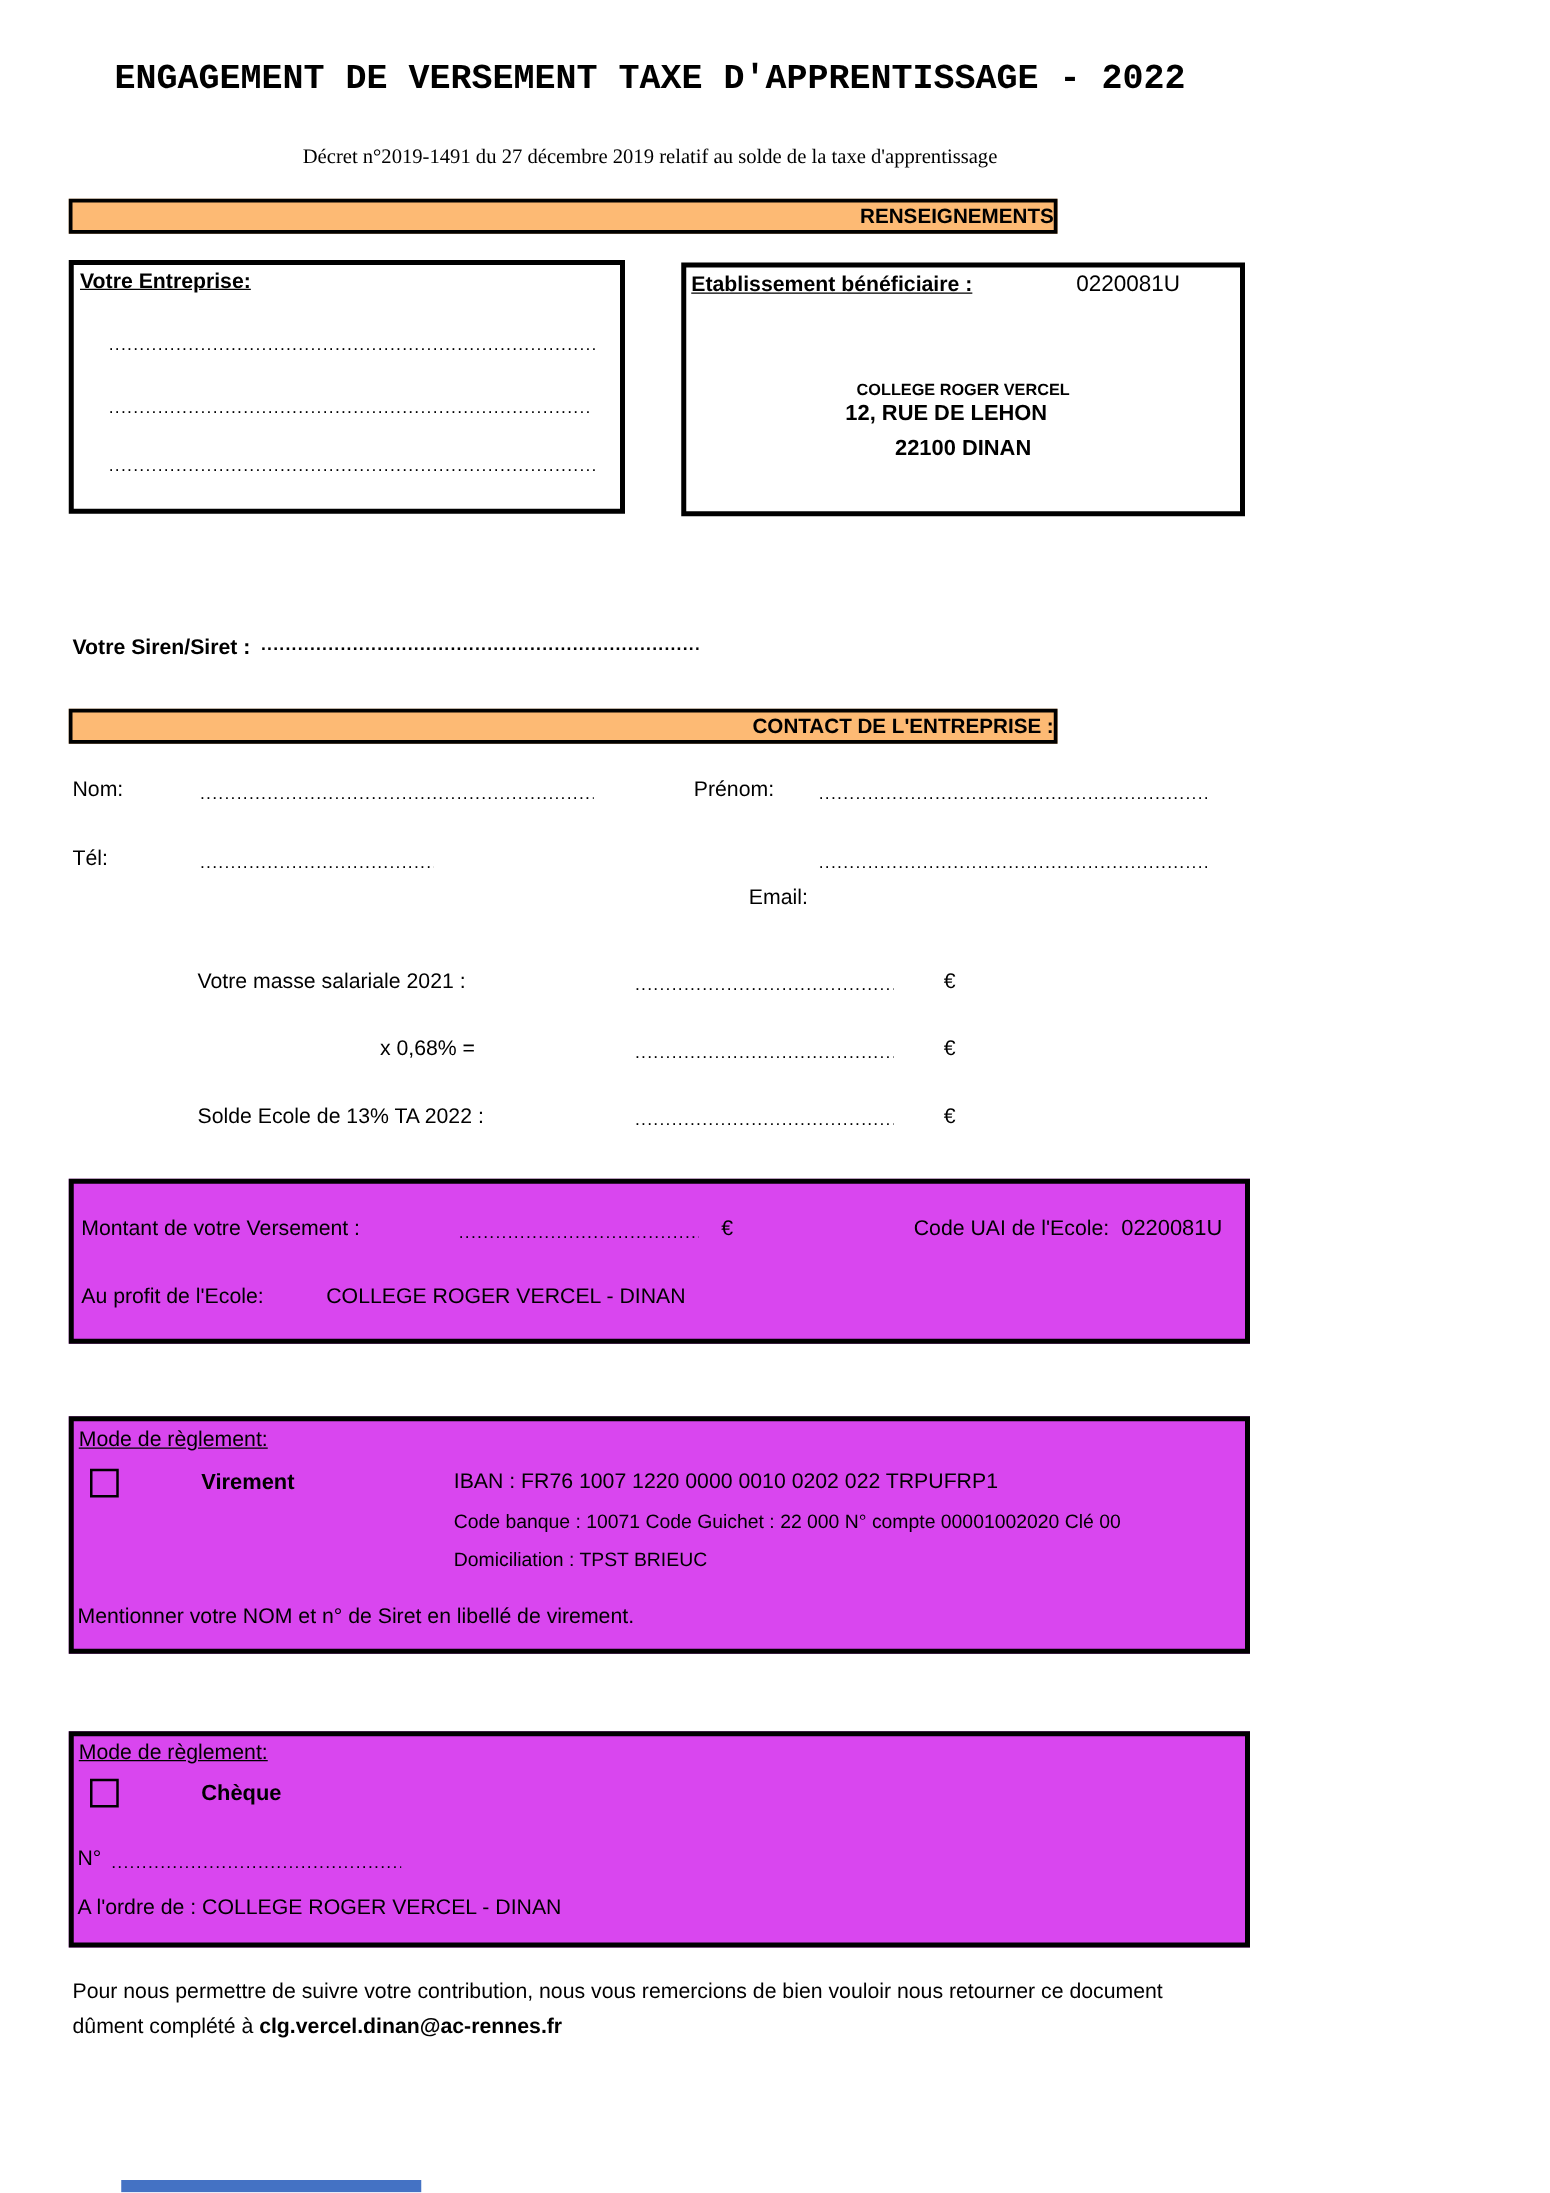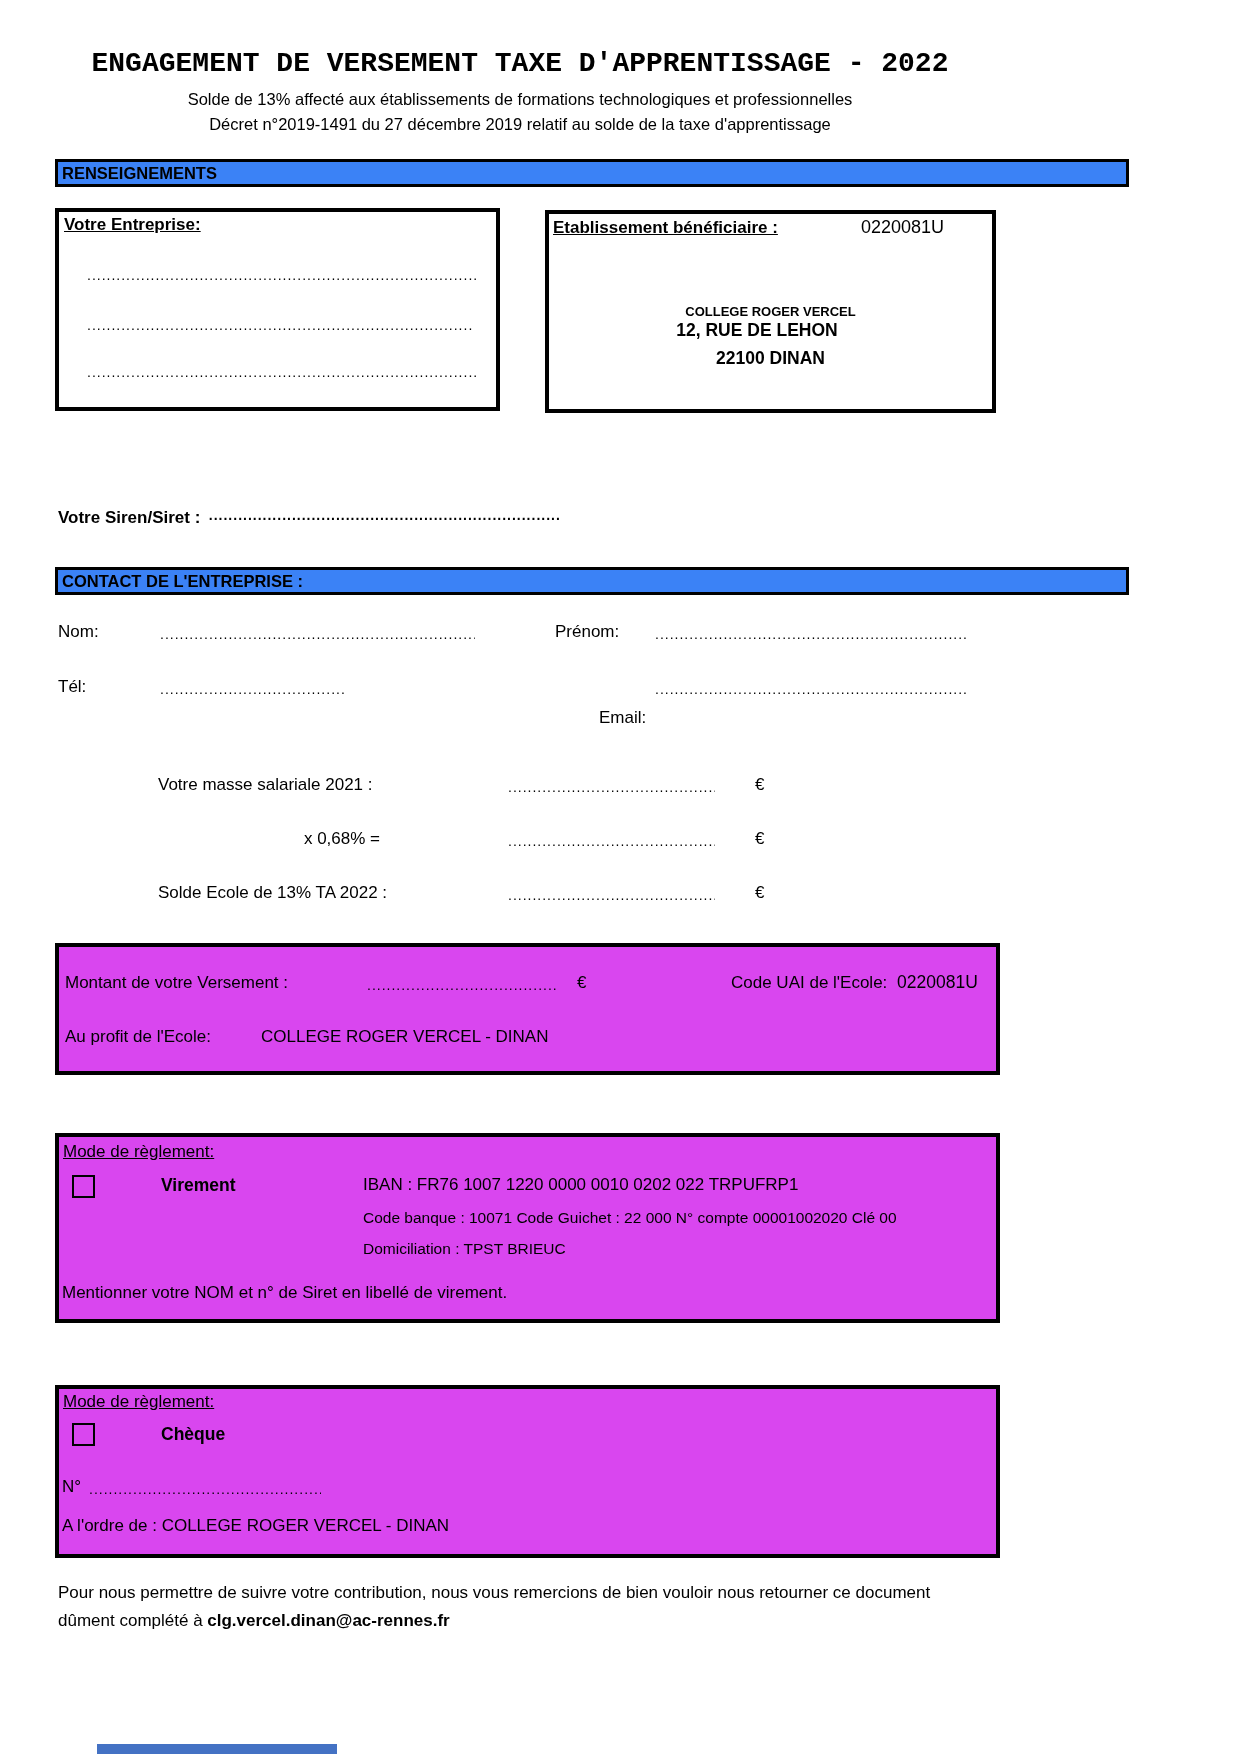--- a/index.html
+++ b/index.html
@@ -6,37 +6,36 @@
   #page{position:relative;width:1240px;height:1754px;background:#ffffff;
         font-family:"Liberation Sans","DejaVu Sans",sans-serif;color:#000;overflow:hidden;}
   .abs{position:absolute;white-space:nowrap;}
   .ctr{text-align:center;}
   .b{font-weight:bold;}
   .u{text-decoration:underline;}
   .t28{font-size:28px;font-family:Liberation Mono, monospace;}
   .t17{font-size:17px;}
   .t16{font-size:16.5px;}
   .t15{font-size:15.5px;}
-  .bar{position:absolute;left:55px;width:1074px;height:28px;border:3px solid #000;
-       background:#3b82f6;box-sizing:border-box;display:flex;align-items:center;padding-left:4px;}
+  .bar{position:absolute;left:55px;width:791px;height:28px;border:3px solid #000;
+       background:#fdba74;box-sizing:border-box;display:flex;align-items:center;padding-left:4px;justify-content:flex-end;}
   .box{position:absolute;border:4px solid #000;box-sizing:border-box;background:#fff;}
   .graybox{position:absolute;border:4px solid #000;box-sizing:border-box;background:#d946ef;}
   .dots{display:inline-block;overflow:hidden;white-space:nowrap;vertical-align:baseline;
         font-size:14px;letter-spacing:1px;}
   .checkbox{position:absolute;width:19px;height:19px;border:2px solid #000;background:transparent;}
   .bluebar{position:absolute;background:#4472c4;}
 </style>
 </head>
 <body>
 
 <div id="page">
 
   <div class="abs ctr t28 b" style="left:40px;top:48px;width:960px;">ENGAGEMENT DE VERSEMENT TAXE D'APPRENTISSAGE - 2022</div>
-  <div class="abs ctr t16" style="left:40px;top:90px;width:960px;">Solde de 13% affecté aux établissements de formations technologiques et professionnelles</div>
-  <div class="abs ctr t16" style="left:40px;top:115px;width:960px;">Décret n°2019-1491 du 27 décembre 2019 relatif au solde de la taxe d'apprentissage</div>
+  <div class="abs ctr t16" style="left:40px;top:115px;width:960px;font-family:Liberation Serif, serif;">Décret n°2019-1491 du 27 décembre 2019 relatif au solde de la taxe d'apprentissage</div>
 
   <div class="bar" style="top:159px;">
     <span class="t16 b">RENSEIGNEMENTS</span>
   </div>
 
   <div class="box" style="left:55px;top:208px;width:445px;height:203px;">
     <span class="abs t17 b u" style="left:5px;top:3px;">Votre Entreprise:</span>
     <span class="abs dots" style="left:28px;top:55px;width:392px;">.......................................................................................................................................</span>
     <span class="abs dots" style="left:28px;top:105px;width:385px;">.......................................................................................................................................</span>
     <span class="abs dots" style="left:28px;top:152px;width:390px;">.......................................................................................................................................</span>

